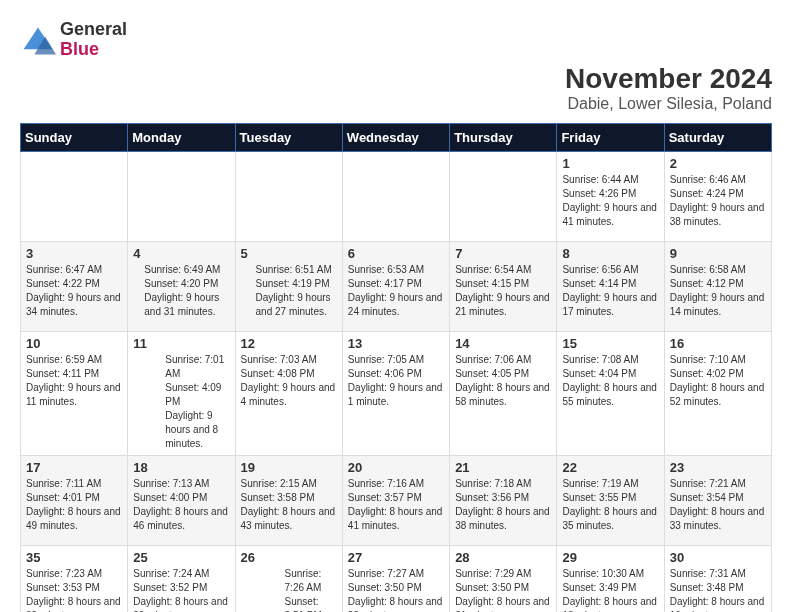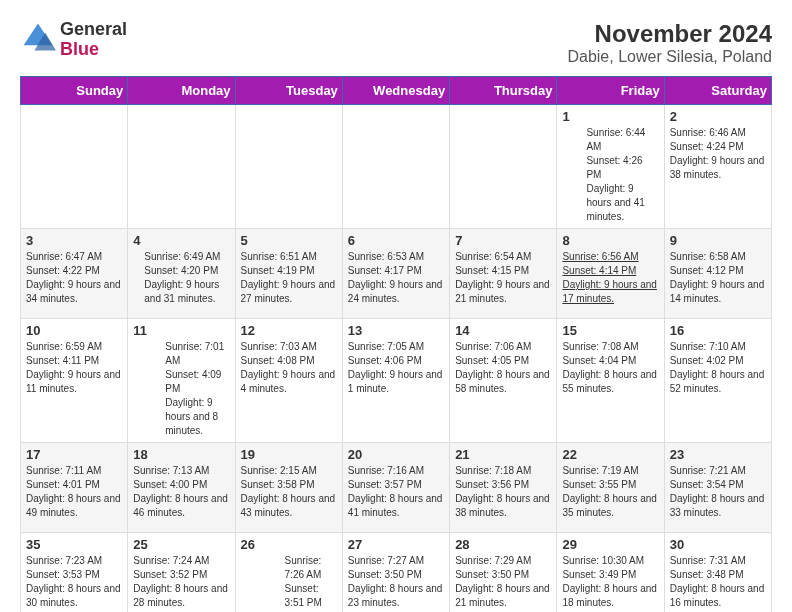--- a/index.html
+++ b/index.html
@@ -11,21 +11,21 @@
       padding: 20px;
     }
     .header {
       display: flex;
       justify-content: space-between;
       align-items: flex-start;
       margin-bottom: 10px;
     }
     .logo {
       display: flex;
-      align-items: flex-start;
+      align-items: flex-end;
       gap: 4px;
     }
     .logo-text {
       display: flex;
       flex-direction: column;
       line-height: 1.1;
     }
     .logo-general {
       font-size: 18px;
       font-weight: bold;
@@ -37,39 +37,40 @@
       color: #be185d;
     }
     .logo-icon {
       width: 36px;
       height: 36px;
     }
     .title-block {
       text-align: right;
     }
     .month-title {
-      font-size: 24px;
-      font-weight: bold;
-      color: #333;
+      font-size: 28px;
+      font-weight: bold;
+      color: #333;
+      margin-top: 43px;
     }
     .location {
       font-size: 16px;
       color: #555;
     }
     .calendar {
       width: 100%;
       border-collapse: collapse;
     }
     .calendar th {
-      background: #a21caf;
+      background: #0f172a;
       color: #fff;
       font-size: 13px;
       font-weight: bold;
       padding: 6px 4px;
-      text-align: right;
+      text-align: left;
       border: 1px solid #3a6aaa;
     }
     .calendar td {
       vertical-align: top;
       padding: 4px 5px;
       font-size: 10.5px;
       color: #333;
       border: 1px solid #ddd;
       width: 14.28%;
       height: 90px;
@@ -128,21 +129,21 @@
   </thead>
   <tbody id="calendar-body">
   <tr>
         <td class="empty-cell"></td>
         <td class="empty-cell"></td>
         <td class="empty-cell"></td>
         <td class="empty-cell"></td>
         <td class="empty-cell"></td>
         <td>
           <span class="day-num">1</span>
-          <div class="day-info" style="white-space: pre-line; margin-left: 24px;">Sunrise: 6:44 AM
+          <div class="day-info" style="white-space: pre-line;">Sunrise: 6:44 AM
 Sunset: 4:26 PM
 Daylight: 9 hours and 41 minutes.</div>
         </td>
         <td>
           <span class="day-num">2</span>
           <div class="day-info" style="white-space: pre-line;">Sunrise: 6:46 AM
 Sunset: 4:24 PM
 Daylight: 9 hours and 38 minutes.</div>
         </td>
       </tr>
@@ -154,39 +155,39 @@
 Daylight: 9 hours and 34 minutes.</div>
         </td>
         <td>
           <span class="day-num">4</span>
           <div class="day-info" style="white-space: pre-line; margin-left: 11px;">Sunrise: 6:49 AM
 Sunset: 4:20 PM
 Daylight: 9 hours and 31 minutes.</div>
         </td>
         <td>
           <span class="day-num">5</span>
-          <div class="day-info" style="white-space: pre-line;">Sunrise: 6:51 AM
+          <div class="day-info" style="white-space: pre-line; margin-left: 15px;">Sunrise: 6:51 AM
 Sunset: 4:19 PM
 Daylight: 9 hours and 27 minutes.</div>
         </td>
         <td>
           <span class="day-num">6</span>
           <div class="day-info" style="white-space: pre-line;">Sunrise: 6:53 AM
 Sunset: 4:17 PM
 Daylight: 9 hours and 24 minutes.</div>
         </td>
         <td>
           <span class="day-num">7</span>
           <div class="day-info" style="white-space: pre-line;">Sunrise: 6:54 AM
 Sunset: 4:15 PM
 Daylight: 9 hours and 21 minutes.</div>
         </td>
         <td>
           <span class="day-num">8</span>
-          <div class="day-info" style="white-space: pre-line; text-decoration: underline;">Sunrise: 6:56 AM
+          <div class="day-info" style="white-space: pre-line;">Sunrise: 6:56 AM
 Sunset: 4:14 PM
 Daylight: 9 hours and 17 minutes.</div>
         </td>
         <td>
           <span class="day-num">9</span>
           <div class="day-info" style="white-space: pre-line;">Sunrise: 6:58 AM
 Sunset: 4:12 PM
 Daylight: 9 hours and 14 minutes.</div>
         </td>
       </tr>

